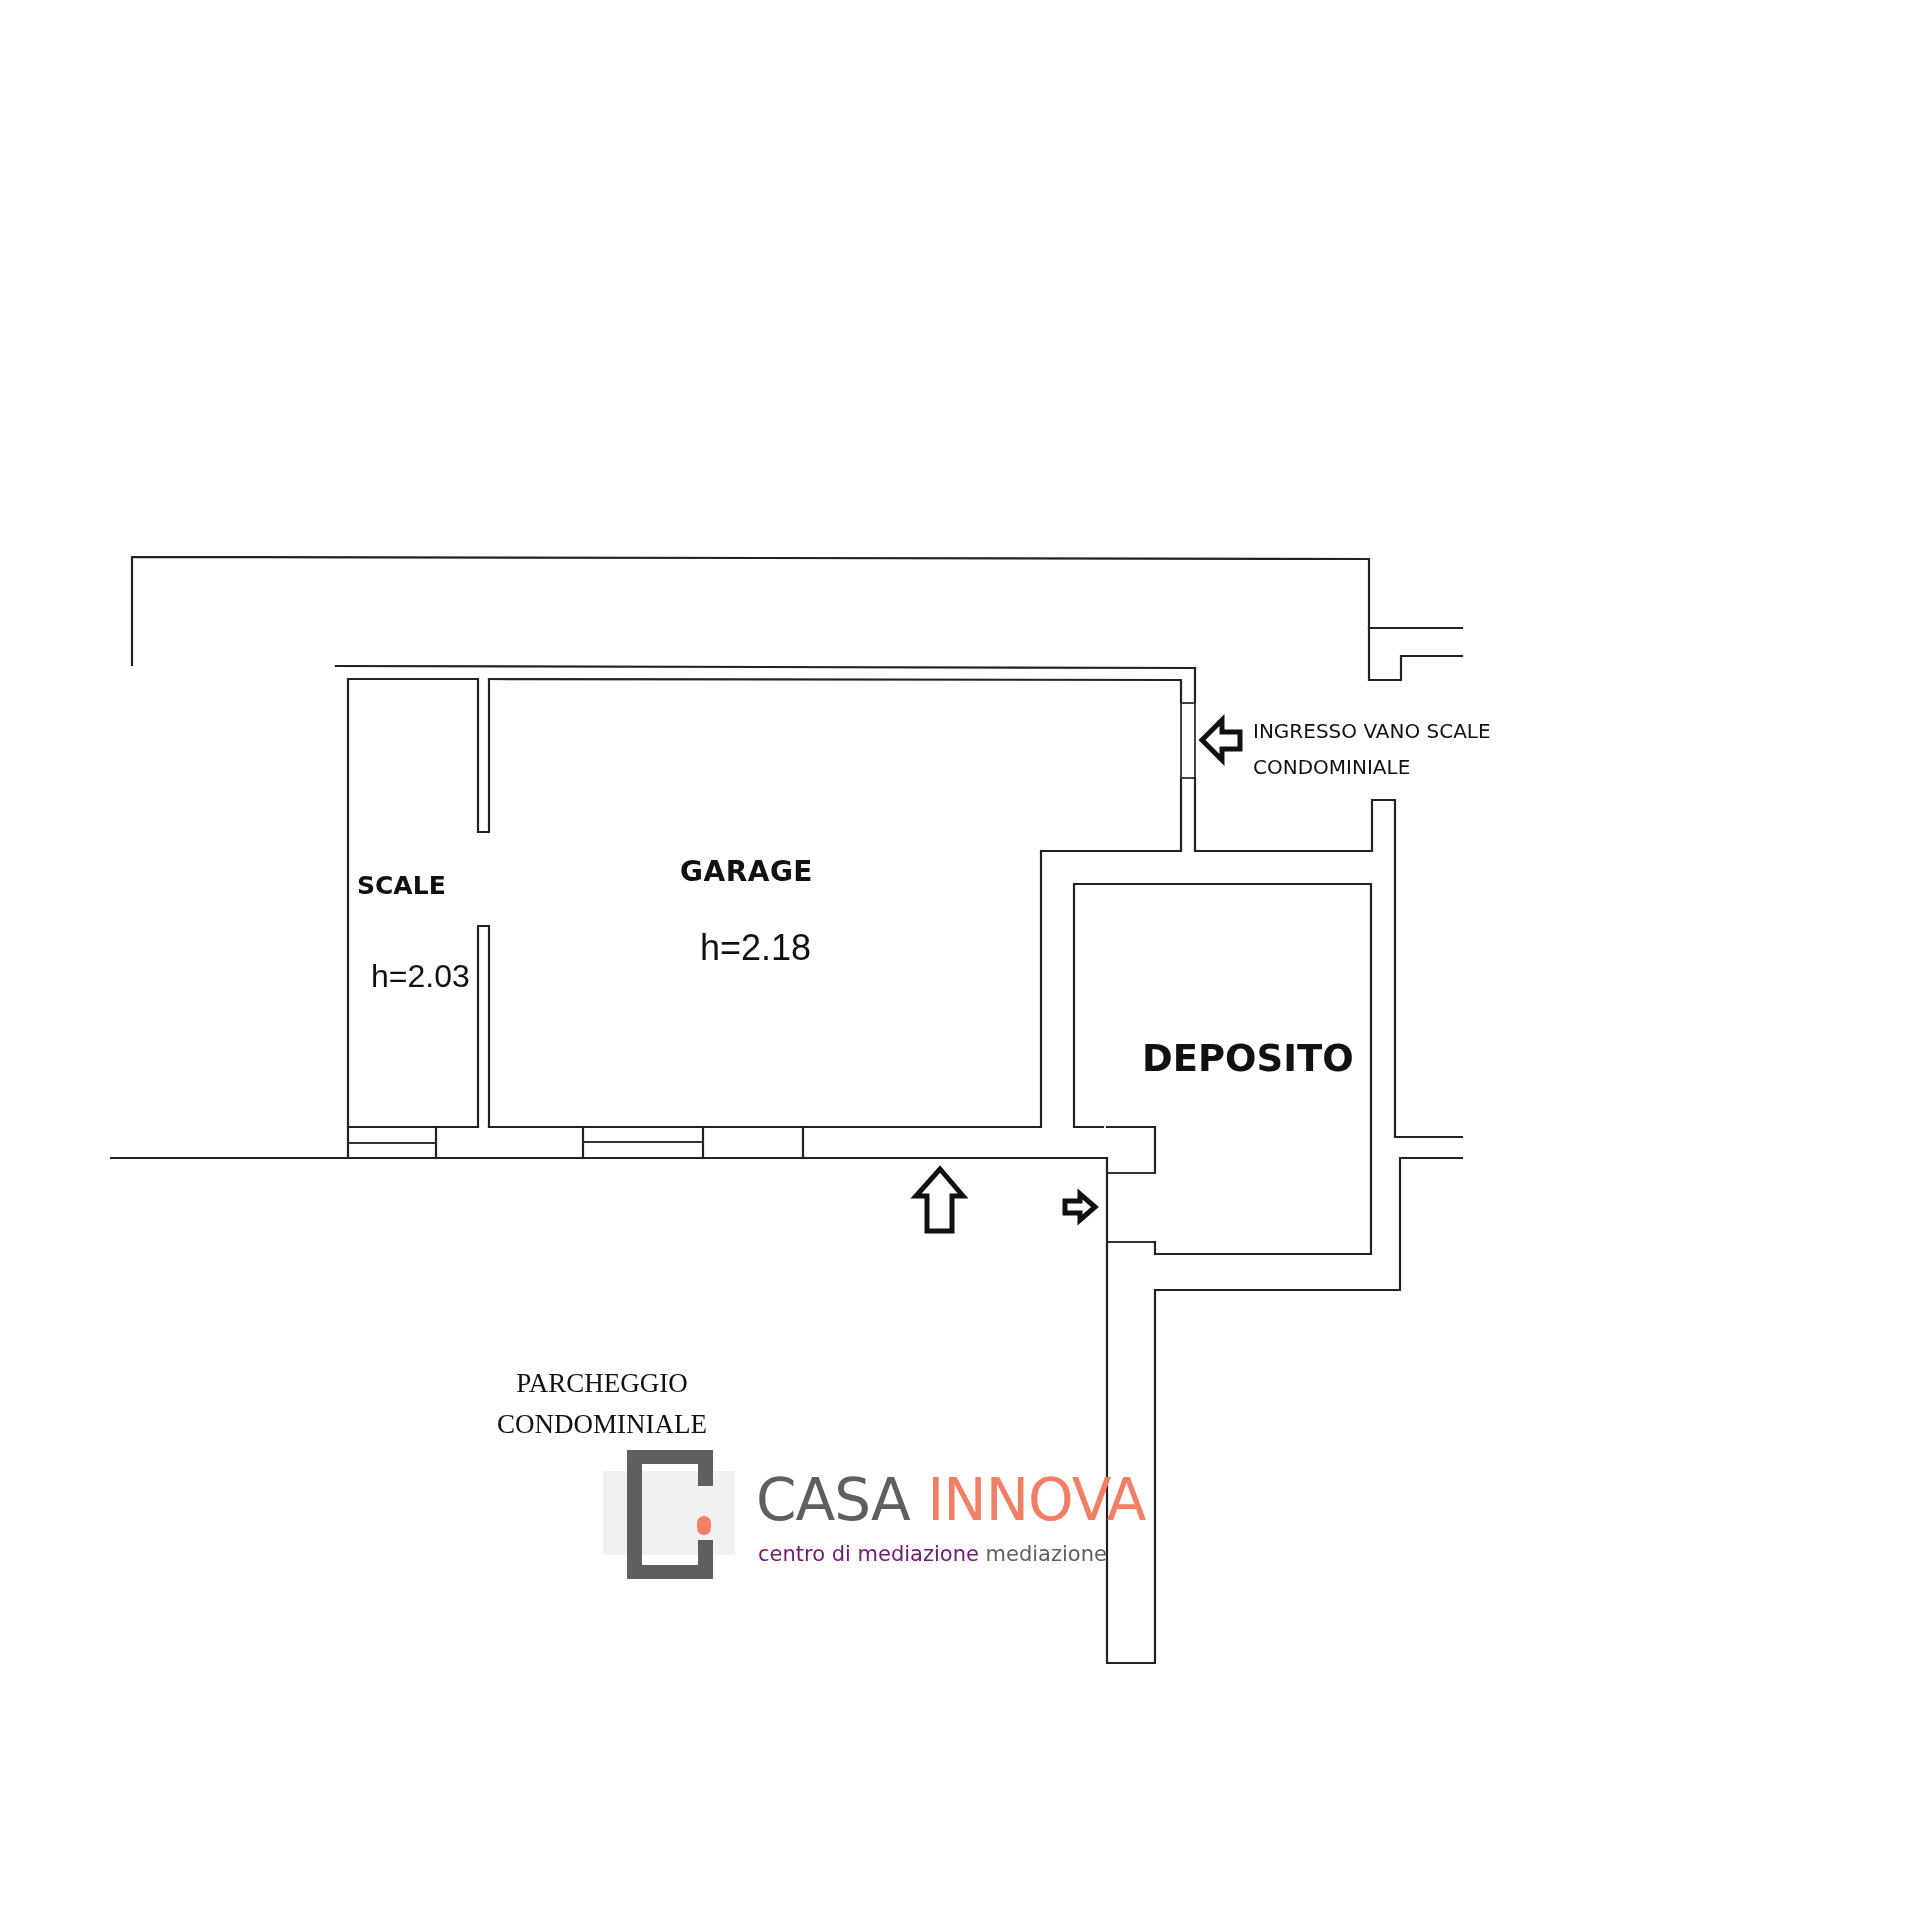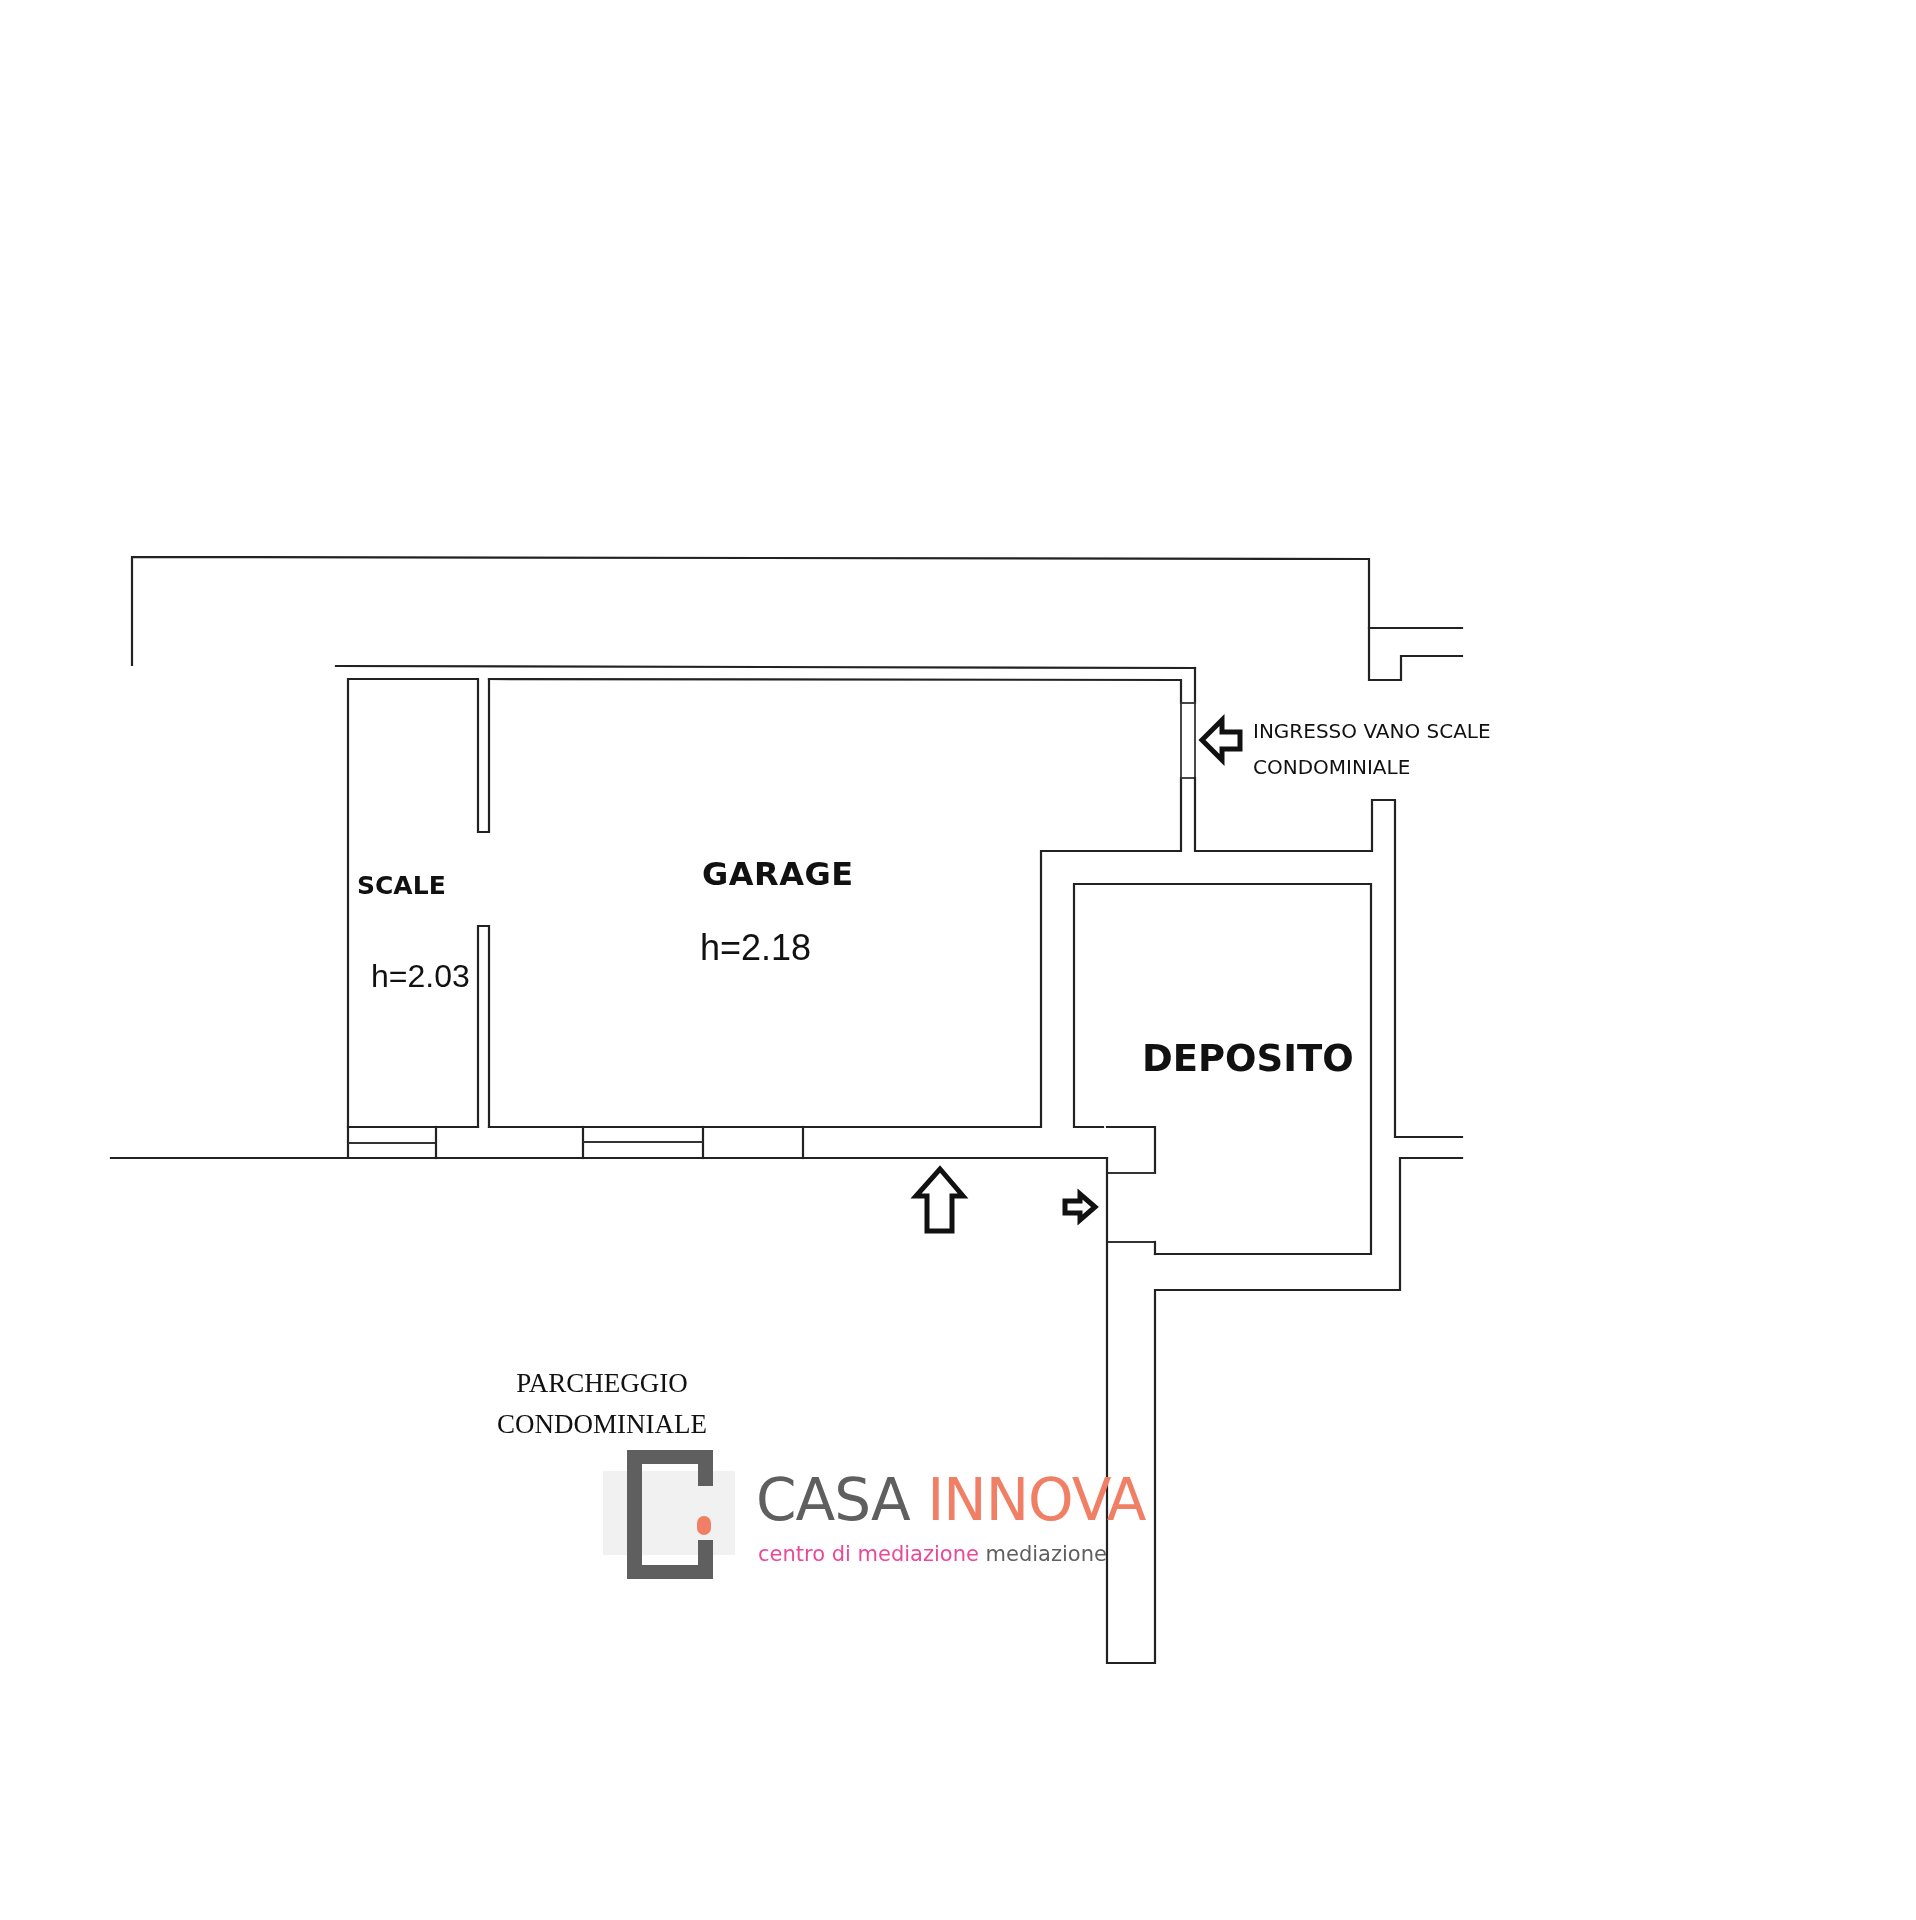--- a/index.html
+++ b/index.html
@@ -3,34 +3,34 @@
 <meta charset="utf-8">
 <style>
   html, body { margin: 0; padding: 0; background: #ffffff; }
   body { width: 1916px; height: 1920px; position: relative; overflow: hidden; font-family: "Liberation Sans", sans-serif; }
   #plan { position: absolute; left: 0; top: 0; width: 1916px; height: 1920px; }
   .wall { fill: none; stroke: #222222; stroke-width: 2.2; stroke-linecap: square; }
   .thin { fill: none; stroke: #333333; stroke-width: 1.8; }
   .arrow { fill: #ffffff; stroke: #111111; stroke-width: 5; stroke-linejoin: miter; }
   .label { position: absolute; color: #111111; white-space: nowrap; line-height: 1; font-family: "DejaVu Sans", sans-serif; }
   .bold { font-weight: bold; }
-  .room-garage { left: 702px; top: 858px; font-size: 32px; letter-spacing: 0.5px; text-align: center; }
+  .room-garage { left: 680px; top: 858px; font-size: 28px; letter-spacing: 0.5px; text-align: center; }
   .h-garage { left: 700px; top: 930px; font-size: 36px; font-family: "Liberation Sans", sans-serif; }
   .room-bagno { left: 357px; top: 873px; font-size: 25px; }
   .h-bagno { left: 371px; top: 960px; font-size: 32px; font-family: "Liberation Sans", sans-serif; }
   .room-deposito { left: 1142px; top: 1040px; font-size: 37px; }
   .ingresso { left: 1253px; top: 713px; font-size: 20px; line-height: 36px; }
   .parcheggio { left: 484px; top: 1363px; font-size: 27px; line-height: 41px; text-align: center; width: 236px; font-family: Liberation Serif, serif; }
   .logo-band { position: absolute; left: 603px; top: 1471px; width: 132px; height: 84px; background: #f1f1f1; }
   .logo-mark { position: absolute; left: 627px; top: 1450px; width: 86px; height: 129px; }
   .brand { position: absolute; left: 756px; top: 1471px; font-family: "DejaVu Sans", sans-serif; font-weight: normal; font-size: 58px; line-height: 1; white-space: nowrap; letter-spacing: -1px; }
   .brand .b1 { color: #5f5f5f; }
   .brand .b2 { color: #f07f66; }
   .tagline { position: absolute; left: 758px; top: 1544px; font-family: "DejaVu Sans", sans-serif; font-size: 21px; line-height: 1; white-space: nowrap; }
-  .tagline .t1 { color: #ec4899; }
+  .tagline .t1 { color: #701a75; }
   .tagline .t2 { color: #5f5f5f; }
 </style>
 </head>
 <body>
 
 <svg id="plan" viewBox="0 0 1916 1920" xmlns="http://www.w3.org/2000/svg">
 
   <g>
     <polyline class="wall" points="132,665 132,557 1369,559 1369,680 1401,680 1401,656 1462,656"></polyline>
     <line class="wall" x1="1369" y1="628" x2="1462" y2="628"></line>

